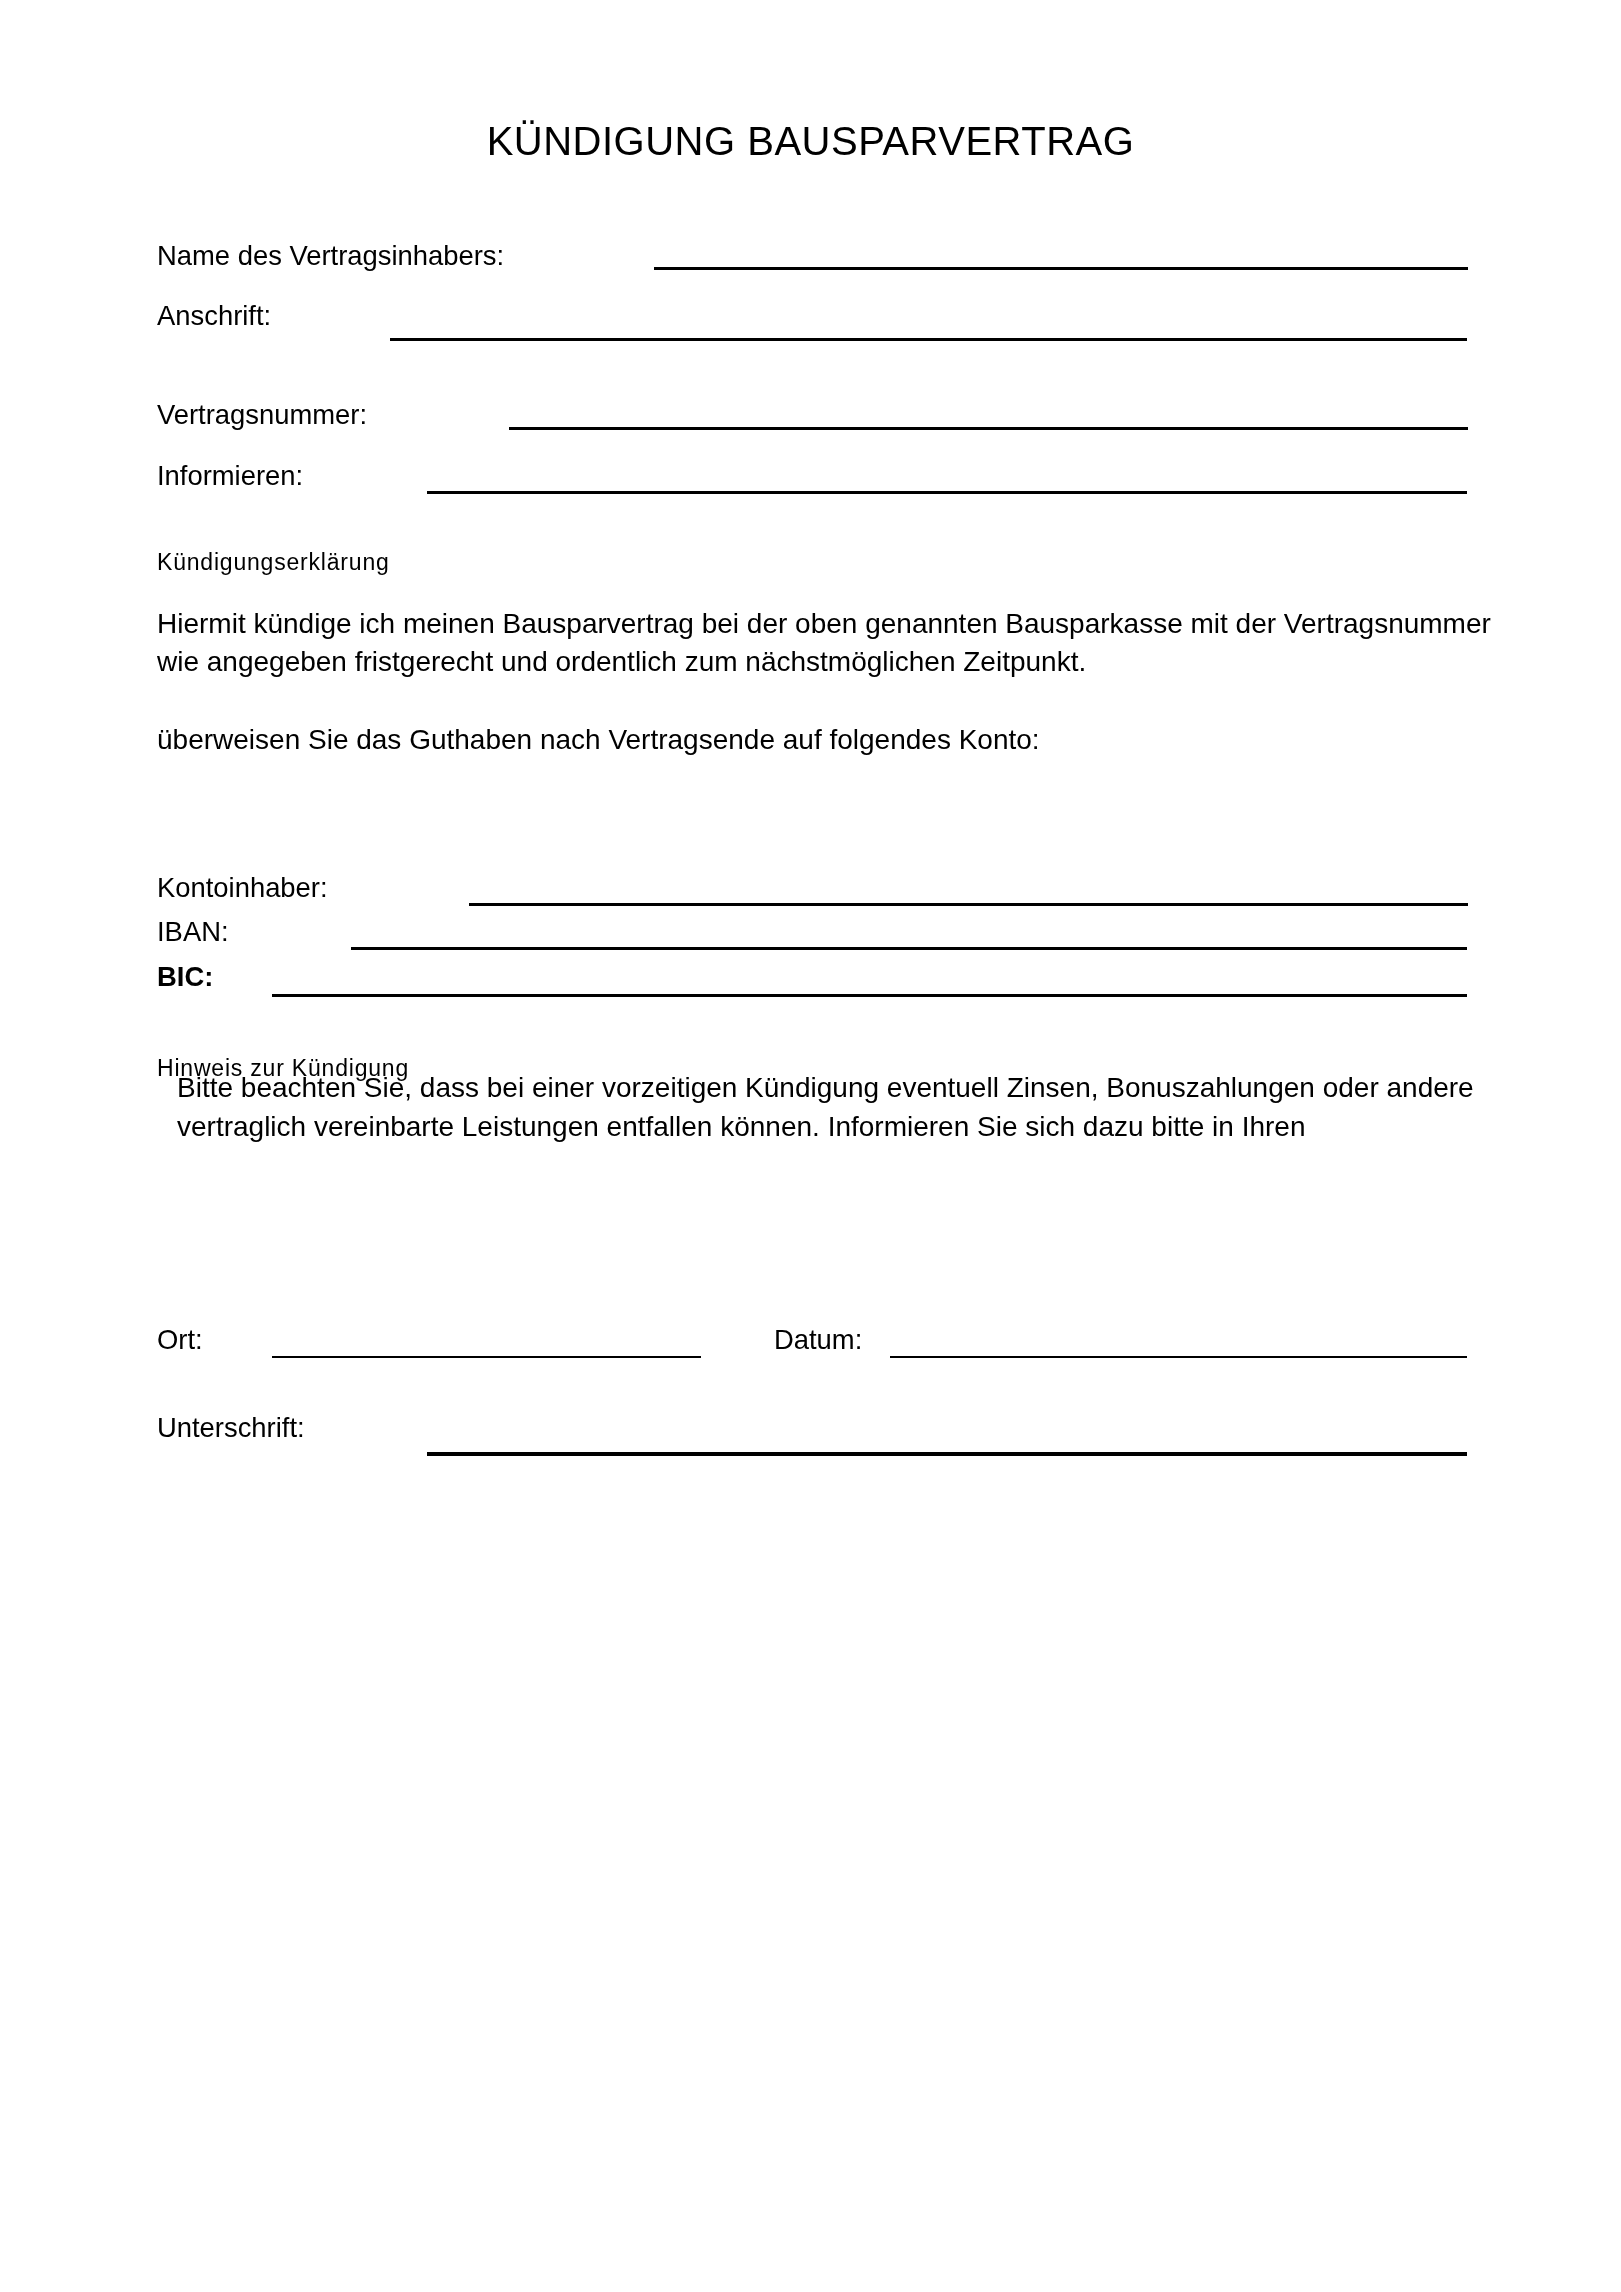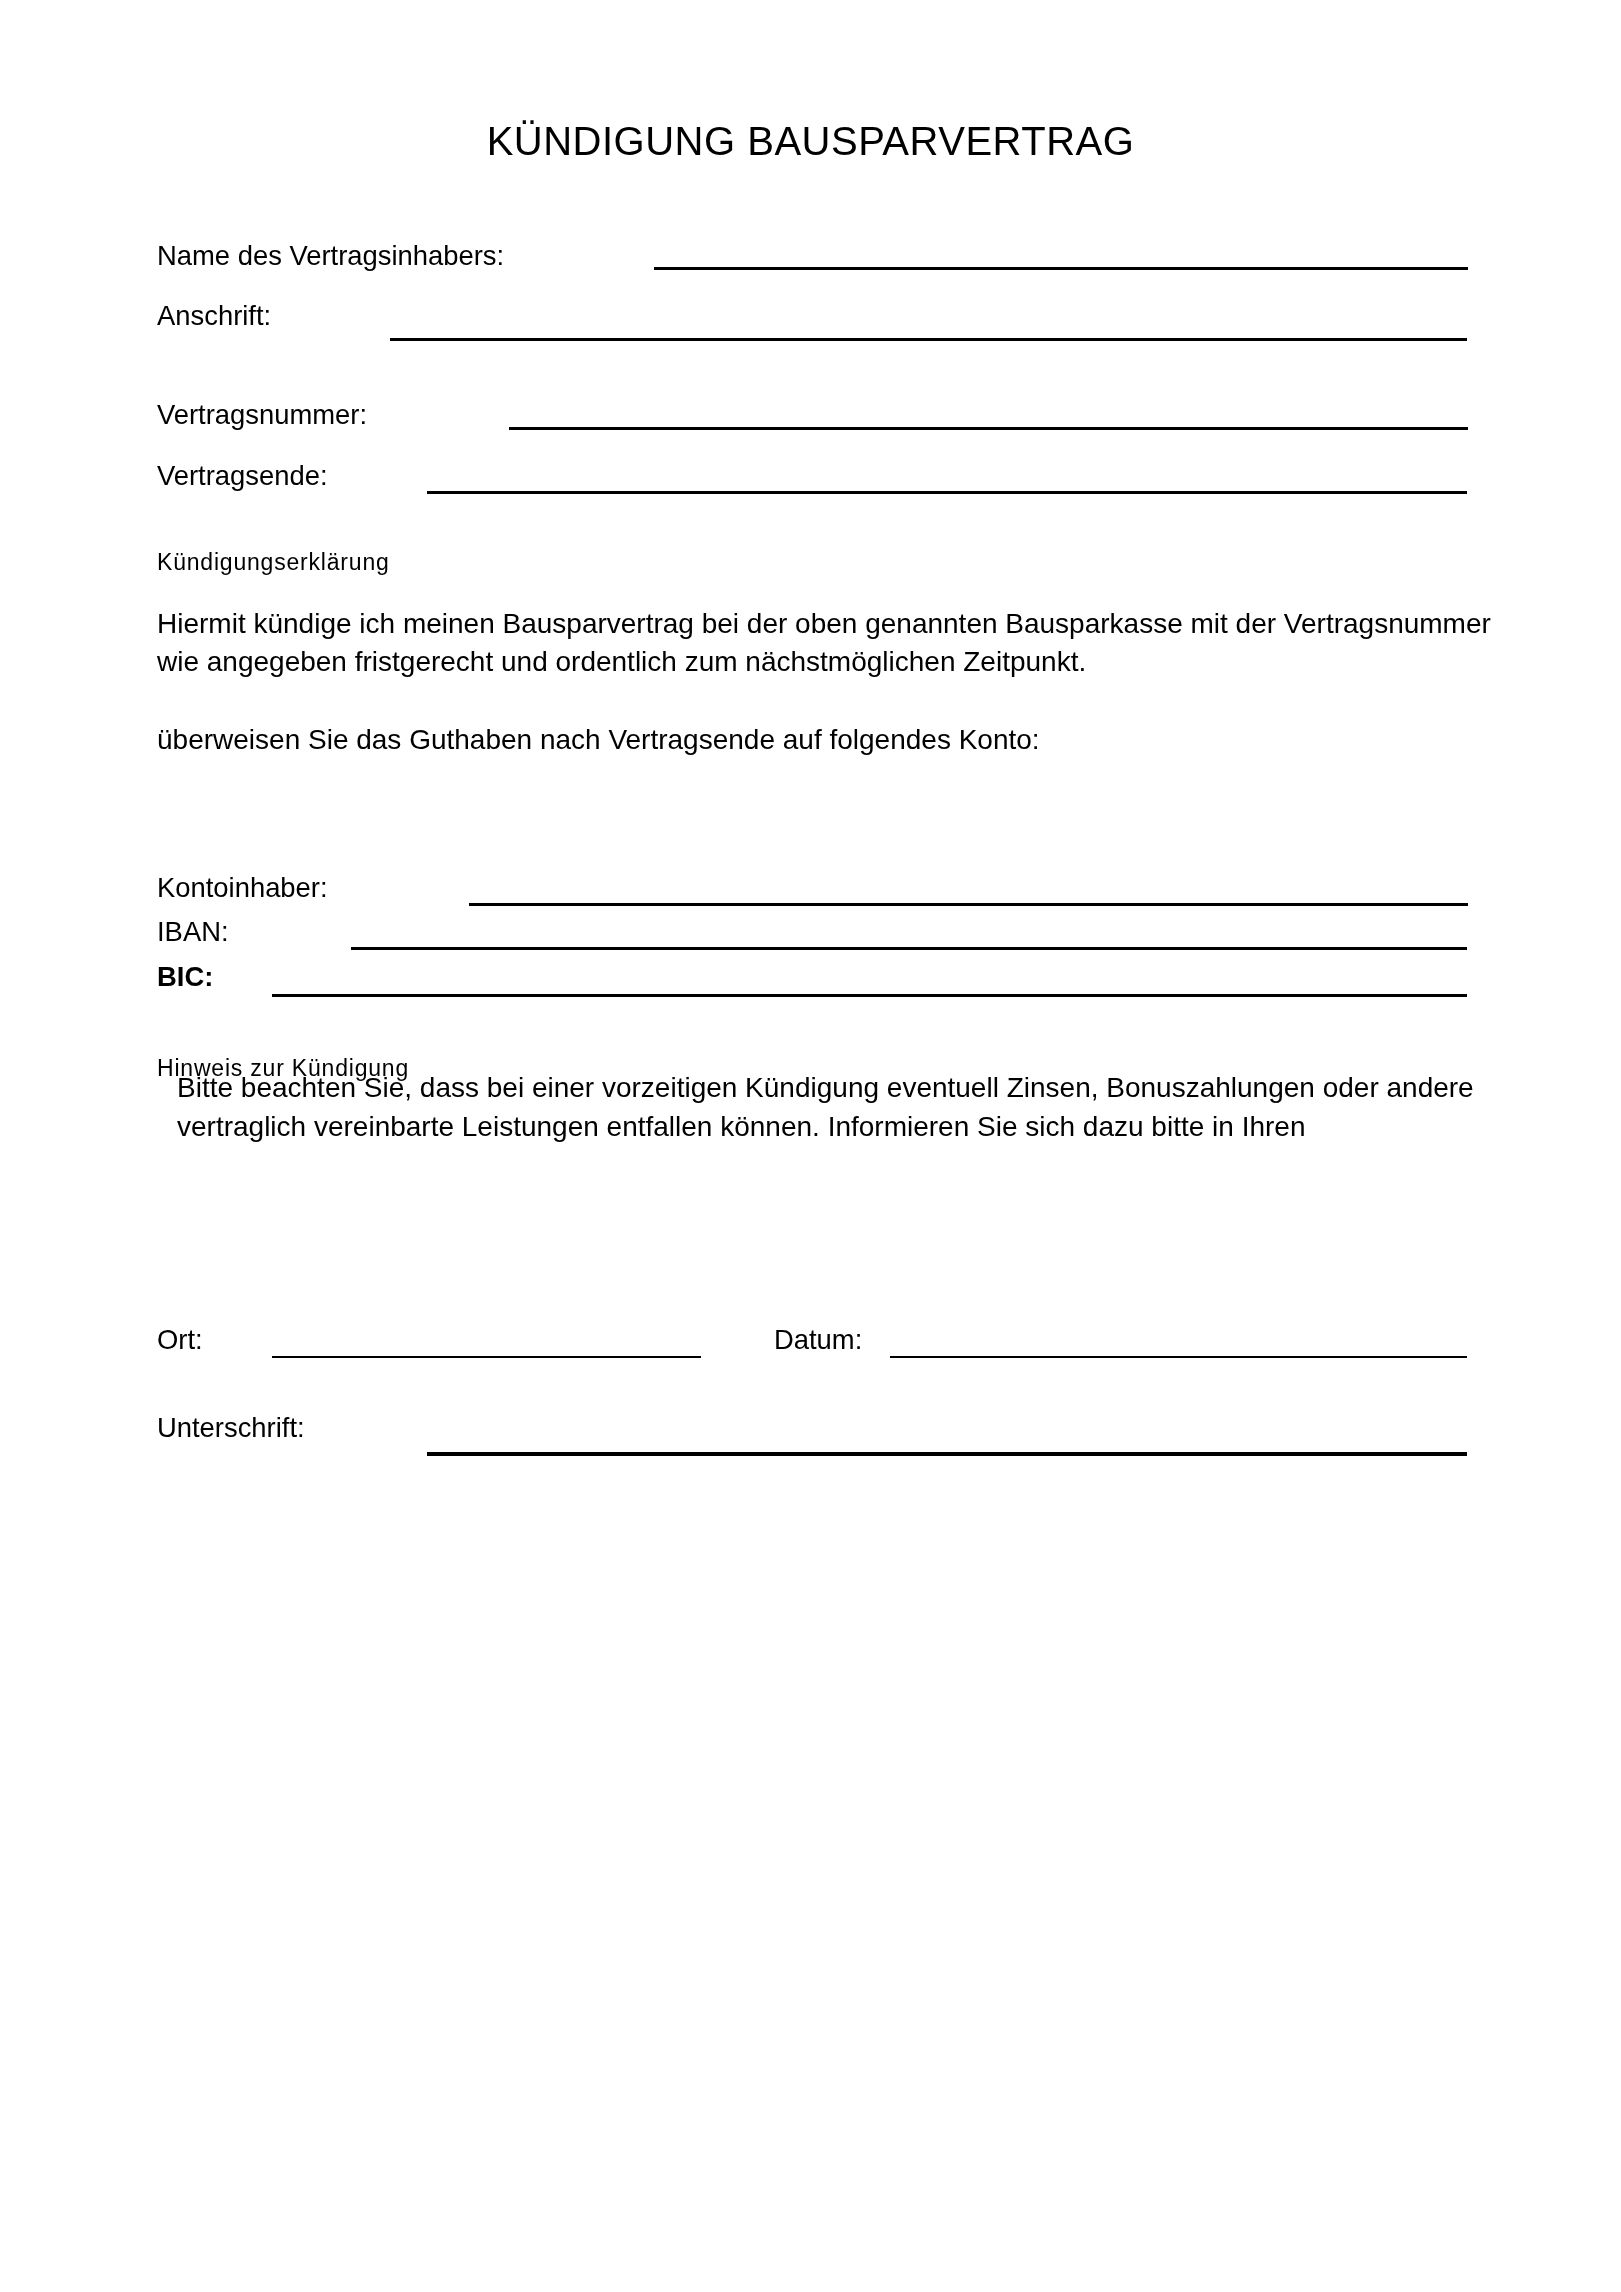--- a/index.html
+++ b/index.html
@@ -47,21 +47,21 @@
 
   <div class="abs label" style="left:157px; top:242px;">Name des Vertragsinhabers:</div>
   <div class="rule" style="left:654px; top:267px; width:814px; height:2.9px;"></div>
 
   <div class="abs label" style="left:157px; top:302px;">Anschrift:</div>
   <div class="rule" style="left:390px; top:338px; width:1077px; height:2.9px;"></div>
 
   <div class="abs label" style="left:157px; top:401px;">Vertragsnummer:</div>
   <div class="rule" style="left:509px; top:427px; width:959px; height:2.9px;"></div>
 
-  <div class="abs label" style="left:157px; top:462px;">Vertragsende:</div>
+  <div class="abs label" style="left:157px; top:462px;">Informieren:</div>
   <div class="rule" style="left:427px; top:491px; width:1040px; height:2.9px;"></div>
 
   <div class="abs heading" style="left:157px; top:548px;">Kündigungserklärung</div>
 
   <div class="abs para lh39" style="left:157px; top:605px;">
     <div class="pline">Hiermit kündige ich meinen Bausparvertrag bei der oben genannten Bausparkasse mit der Vertragsnummer</div>
     <div class="pline">wie angegeben fristgerecht und ordentlich zum nächstmöglichen Zeitpunkt.</div>
   </div>
 
   <div class="abs para lh39" style="left:157px; top:721px;">

